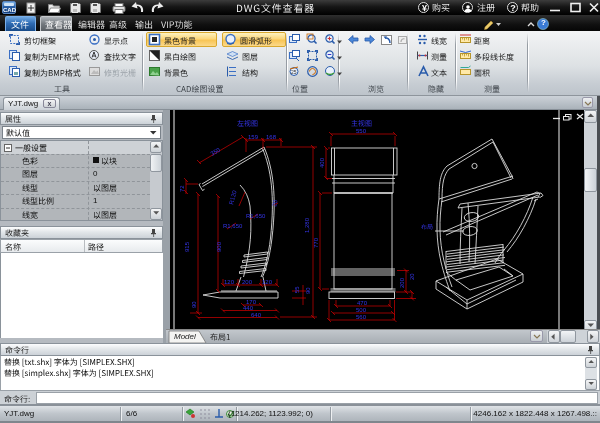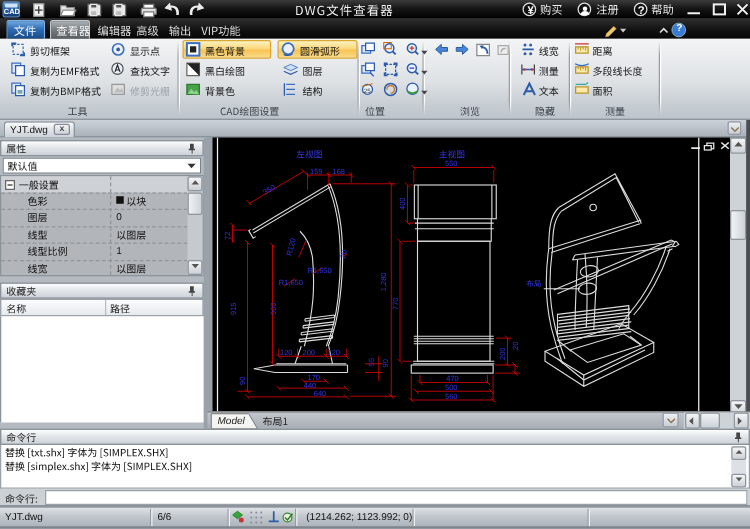--- a/index.html
+++ b/index.html
@@ -351,21 +351,22 @@
         <circle cx="19" cy="7" r="0.8"></circle>
         <circle cx="23" cy="7" r="0.8"></circle>
         <circle cx="15" cy="11" r="0.8"></circle>
         <circle cx="19" cy="11" r="0.8"></circle>
         <circle cx="23" cy="11" r="0.8"></circle>
       </g>
       <path d="M33 2v8M29 10h8" stroke="#2a5cab" stroke-width="1.4"></path>
       <circle cx="44" cy="7" r="3.5" fill="#e8f0e0" stroke="#3a8a3a"></circle>
       <path d="M42 7l2 2 4-5" stroke="#2a7a2a" stroke-width="1.2" fill="none"></path>
     </svg>
-<div style="position:absolute;left:245px;top:409px;font:8px/10px 'Liberation Sans';color:#111">(1214.262; 1123.992; 0)</div>
+<div style="position:absolute;left:228px;top:409px;font:8px/10px 'Liberation Sans';color:#111">(1214.262; 1123.992; 0)</div>
+<div style="position:absolute;left:380px;top:409px;width:217px;text-align:right;font:8px/10px 'Liberation Sans';color:#111">4246.162 x 1822.448 x 1267.498.::</div>
 <div style="position:absolute;left:0;top:421px;width:600px;height:2px;background:#7f868d"></div>
 <svg style="position:absolute;left:8px;top:33px" width="13" height="13">
       <rect x="2.5" y="2.5" width="8" height="8" fill="none" stroke="#3a6fc4" stroke-dasharray="2 1.2"></rect>
       <path d="M1 1h4v1.5H2.5V4H1zM12 12H8v-1.5h2.5V9H12z" fill="#2a5cab"></path>
     </svg>
 <svg style="position:absolute;left:8px;top:49px" width="13" height="13">
       <rect x="1.5" y="1.5" width="7" height="8" fill="#dce8f8" stroke="#3a6fc4"></rect>
       <rect x="4.5" y="3.5" width="7" height="8" fill="#fff" stroke="#2a5cab"></rect>
     </svg>
 <svg style="position:absolute;left:8px;top:65px" width="13" height="13">

